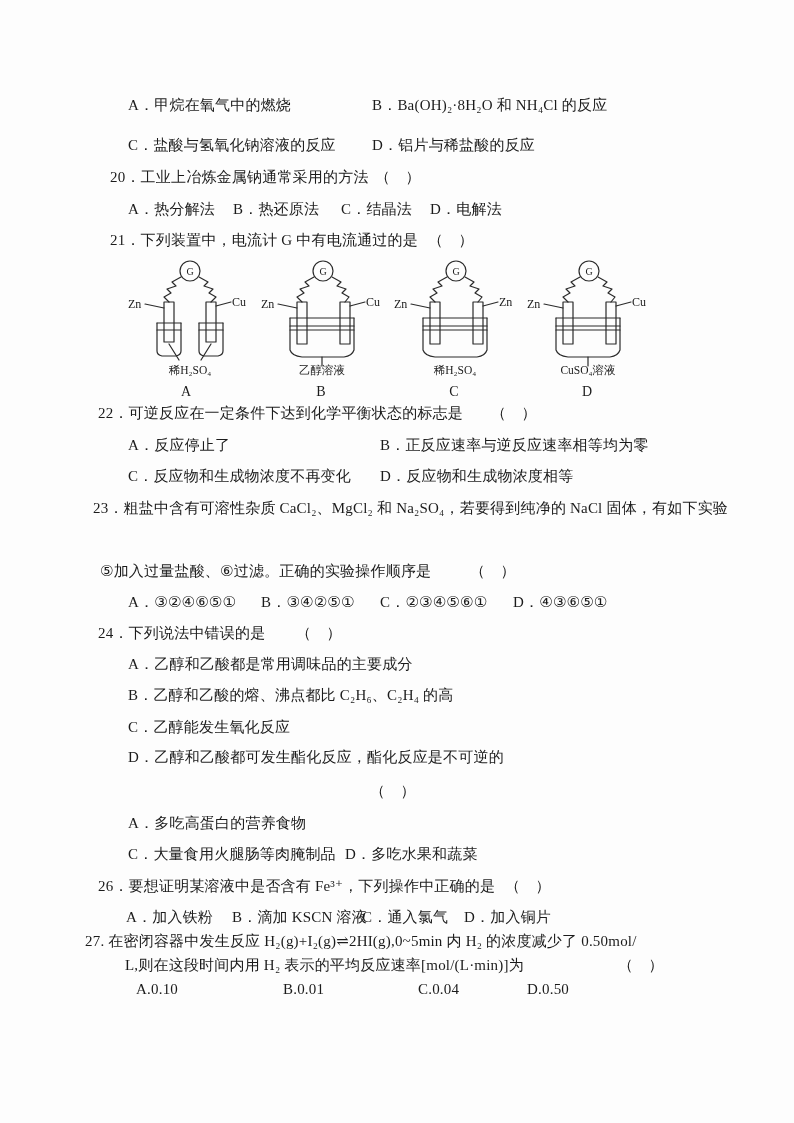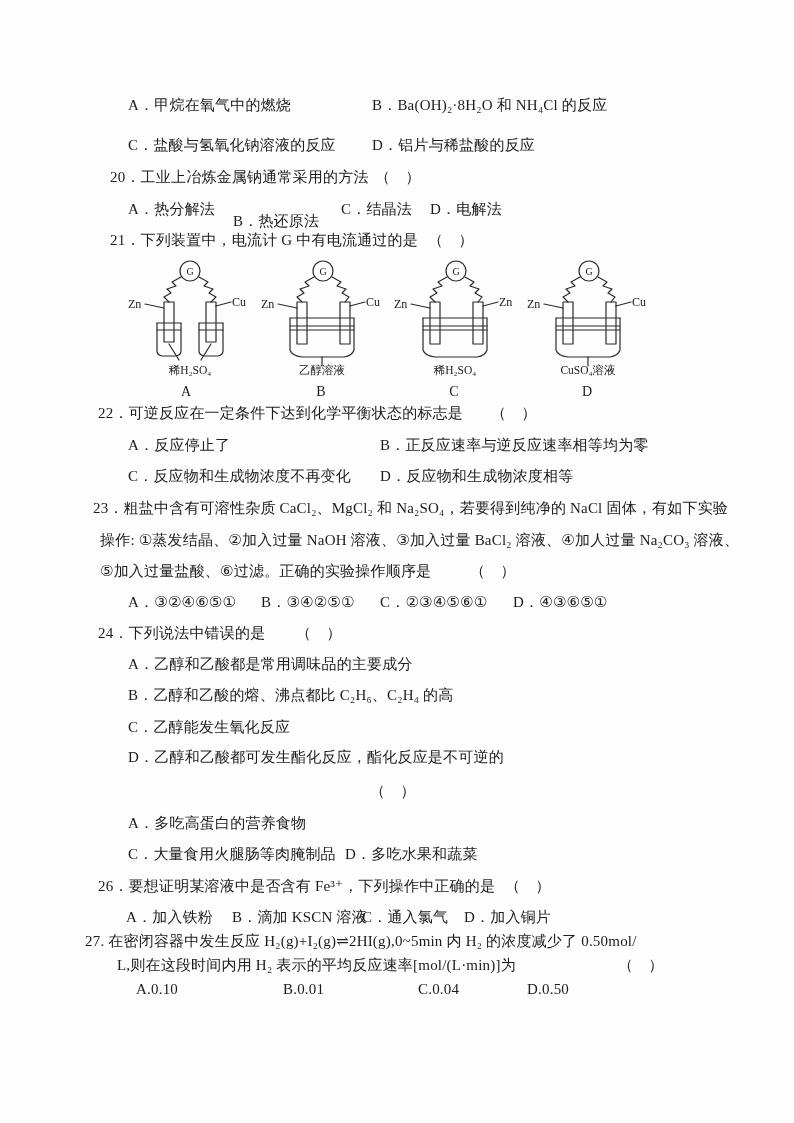--- a/index.html
+++ b/index.html
@@ -23,21 +23,21 @@
 <div class="page">
 
   <div class="ln" style="top:95px;left:128px">A．甲烷在氧气中的燃烧</div>
   <div class="ln" style="top:95px;left:372px">B．Ba(OH)₂·8H₂O 和 NH₄Cl 的反应</div>
   <div class="ln" style="top:135px;left:128px">C．盐酸与氢氧化钠溶液的反应</div>
   <div class="ln" style="top:135px;left:372px">D．铝片与稀盐酸的反应</div>
 
   <div class="ln" style="top:167px;left:110px">20．工业上冶炼金属钠通常采用的方法</div>
   <div class="ln" style="top:167px;left:375px">（　）</div>
   <div class="ln" style="top:199px;left:128px">A．热分解法</div>
-  <div class="ln" style="top:211px;left:233px">B．热还原法</div>
+  <div class="ln" style="top:199px;left:233px">B．热还原法</div>
   <div class="ln" style="top:199px;left:341px">C．结晶法</div>
   <div class="ln" style="top:199px;left:430px">D．电解法</div>
 
   <div class="ln" style="top:230px;left:110px">21．下列装置中，电流计 G 中有电流通过的是</div>
   <div class="ln" style="top:230px;left:428px">（　）</div>
 
   <svg class="cellsvg" style="left:124px" width="133" height="142" viewBox="0 0 133 142">
     <circle class="st" cx="66" cy="15" r="10"></circle>
     <text class="meter-t" x="66" y="19">G</text>
     <path class="st" d="M57,21 L48,26 52,30 43,33 47,37 40,41 45,46"></path>
@@ -120,21 +120,20 @@
   </svg>
 
   <div class="ln" style="top:403px;left:98px">22．可逆反应在一定条件下达到化学平衡状态的标志是</div>
   <div class="ln" style="top:403px;left:491px">（　）</div>
   <div class="ln" style="top:435px;left:128px">A．反应停止了</div>
   <div class="ln" style="top:435px;left:380px">B．正反应速率与逆反应速率相等均为零</div>
   <div class="ln" style="top:466px;left:128px">C．反应物和生成物浓度不再变化</div>
   <div class="ln" style="top:466px;left:380px">D．反应物和生成物浓度相等</div>
 
   <div class="ln" style="top:498px;left:93px">23．粗盐中含有可溶性杂质 CaCl₂、MgCl₂ 和 Na₂SO₄，若要得到纯净的 NaCl 固体，有如下实验</div>
-  <div class="ln" style="top:530px;left:100px">操作: ①蒸发结晶、②加入过量 NaOH 溶液、③加入过量 BaCl₂ 溶液、④加人过量 Na₂CO₃ 溶液、</div>
   <div class="ln" style="top:561px;left:100px">⑤加入过量盐酸、⑥过滤。正确的实验操作顺序是</div>
   <div class="ln" style="top:561px;left:470px">（　）</div>
   <div class="ln" style="top:592px;left:128px">A．③②④⑥⑤①</div>
   <div class="ln" style="top:592px;left:261px">B．③④②⑤①</div>
   <div class="ln" style="top:592px;left:380px">C．②③④⑤⑥①</div>
   <div class="ln" style="top:592px;left:513px">D．④③⑥⑤①</div>
 
   <div class="ln" style="top:623px;left:98px">24．下列说法中错误的是</div>
   <div class="ln" style="top:623px;left:296px">（　）</div>
   <div class="ln" style="top:654px;left:128px">A．乙醇和乙酸都是常用调味品的主要成分</div>
@@ -148,20 +147,20 @@
   <div class="ln" style="top:844px;left:345px">D．多吃水果和蔬菜</div>
 
   <div class="ln" style="top:876px;left:98px">26．要想证明某溶液中是否含有 Fe³⁺，下列操作中正确的是</div>
   <div class="ln" style="top:876px;left:505px">（　）</div>
   <div class="ln" style="top:907px;left:126px">A．加入铁粉</div>
   <div class="ln" style="top:907px;left:232px">B．滴加 KSCN 溶液</div>
   <div class="ln" style="top:907px;left:362px">C．通入氯气</div>
   <div class="ln" style="top:907px;left:464px">D．加入铜片</div>
 
   <div class="ln" style="top:931px;left:85px">27. 在密闭容器中发生反应 H₂(g)+I₂(g)⇌2HI(g),0~5min 内 H₂ 的浓度减少了 0.50mol/</div>
-  <div class="ln" style="top:955px;left:117px">L,则在这段时间内用 H₂ 表示的平均反应速率[mol/(L·min)]为</div>
+  <div class="ln" style="top:955px;left:125px">L,则在这段时间内用 H₂ 表示的平均反应速率[mol/(L·min)]为</div>
   <div class="ln" style="top:955px;left:618px">（　）</div>
   <div class="ln" style="top:979px;left:136px">A.0.10</div>
   <div class="ln" style="top:979px;left:283px">B.0.01</div>
   <div class="ln" style="top:979px;left:418px">C.0.04</div>
   <div class="ln" style="top:979px;left:527px">D.0.50</div>
 
 </div>
 
 </body></html>

